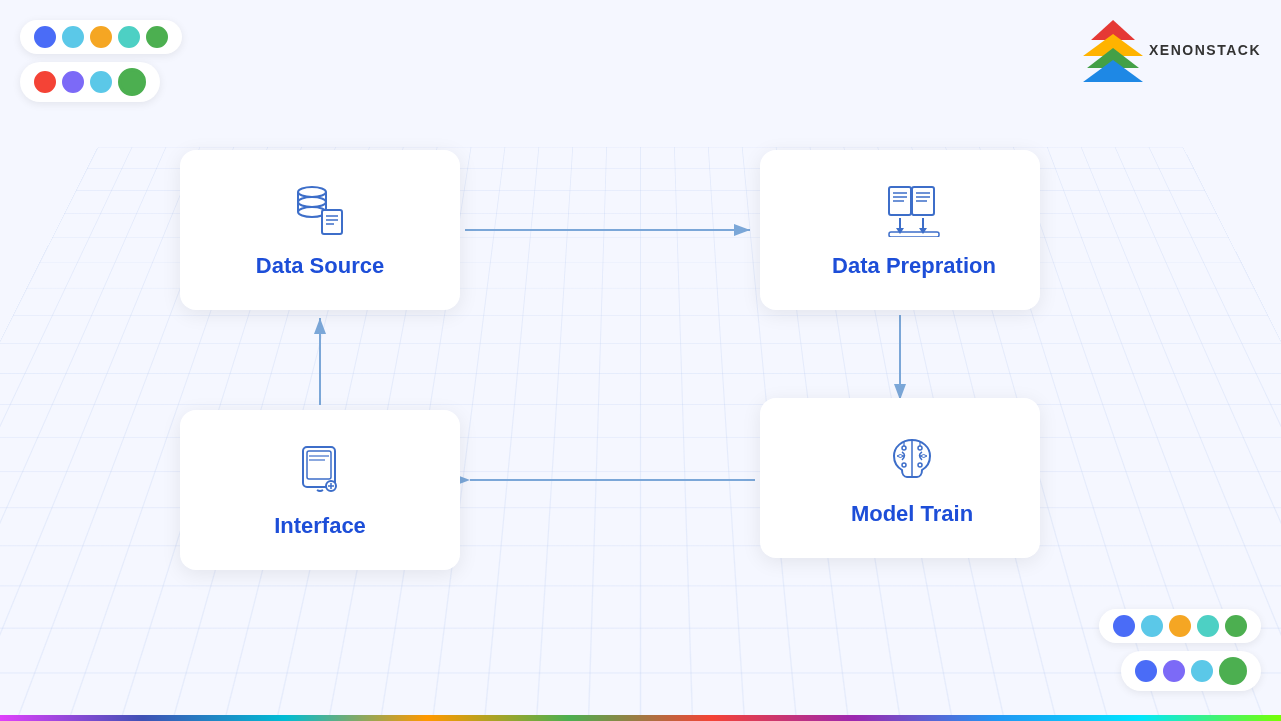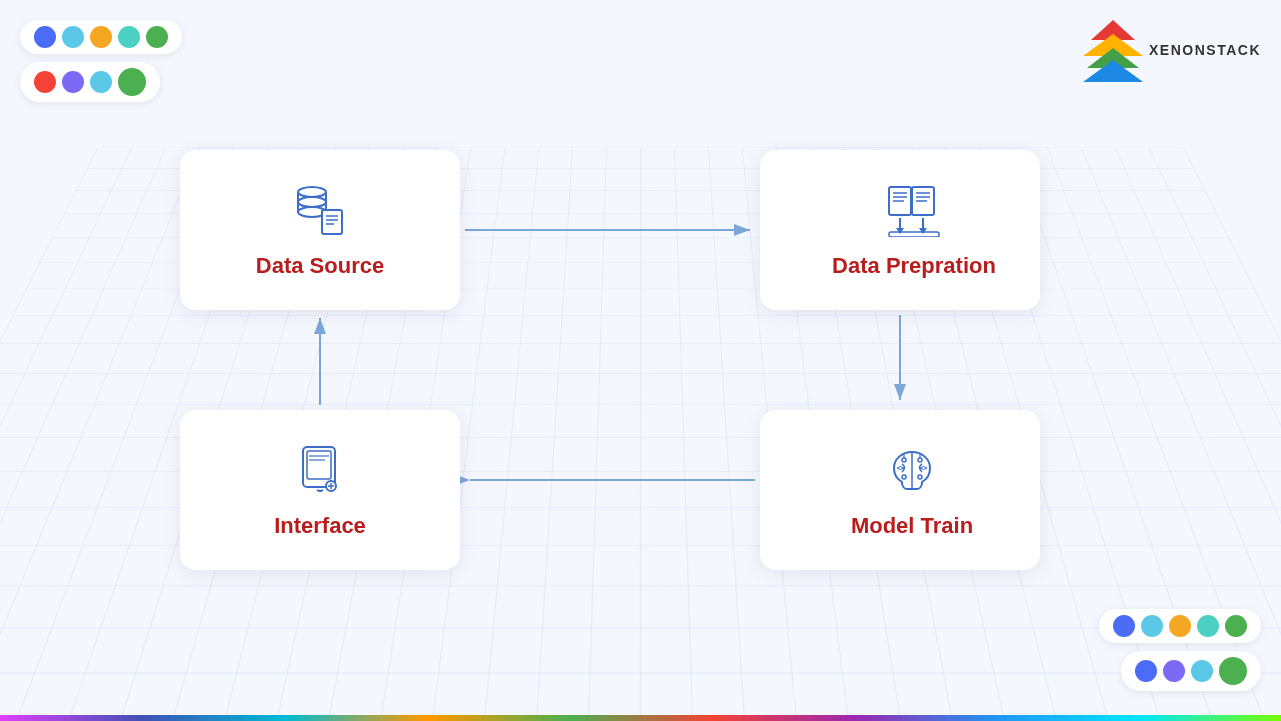--- a/index.html
+++ b/index.html
@@ -121,33 +121,33 @@
       display: flex;
       flex-direction: column;
       align-items: center;
       justify-content: center;
       gap: 10px;
     }
 
     .box-label {
       font-size: 22px;
       font-weight: 700;
-      color: #b91c1c;
+      color: #1d4ed8;
     }
 
     .box-icon {
       font-size: 40px;
       line-height: 1;
     }
 
     
     .box-datasource { top: 0; left: 0; }
     .box-dataprep { top: 0; right: 0; padding-left: 28px; }
     .box-interface { bottom: 0; left: 0; }
-    .box-modeltrain { bottom: 0; right: 0; padding-left: 24px; }
+    .box-modeltrain { bottom: 12px; right: 0; padding-left: 24px; }
 
     
     .arrows-svg {
       position: absolute;
       inset: 0;
       width: 100%;
       height: 100%;
       overflow: visible;
       pointer-events: none;
     }

